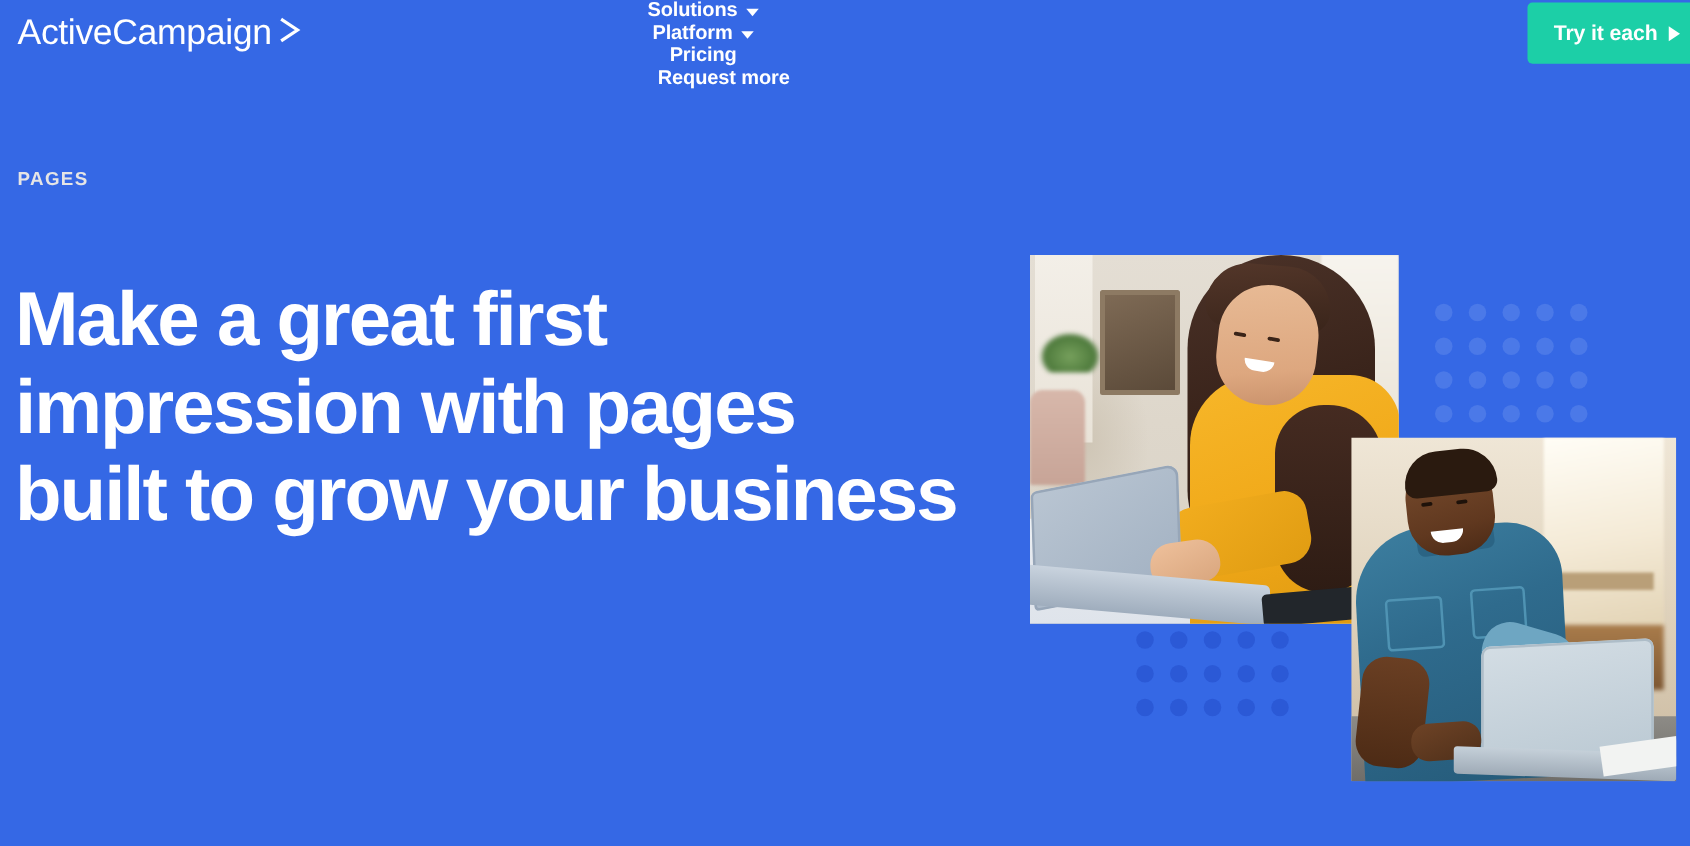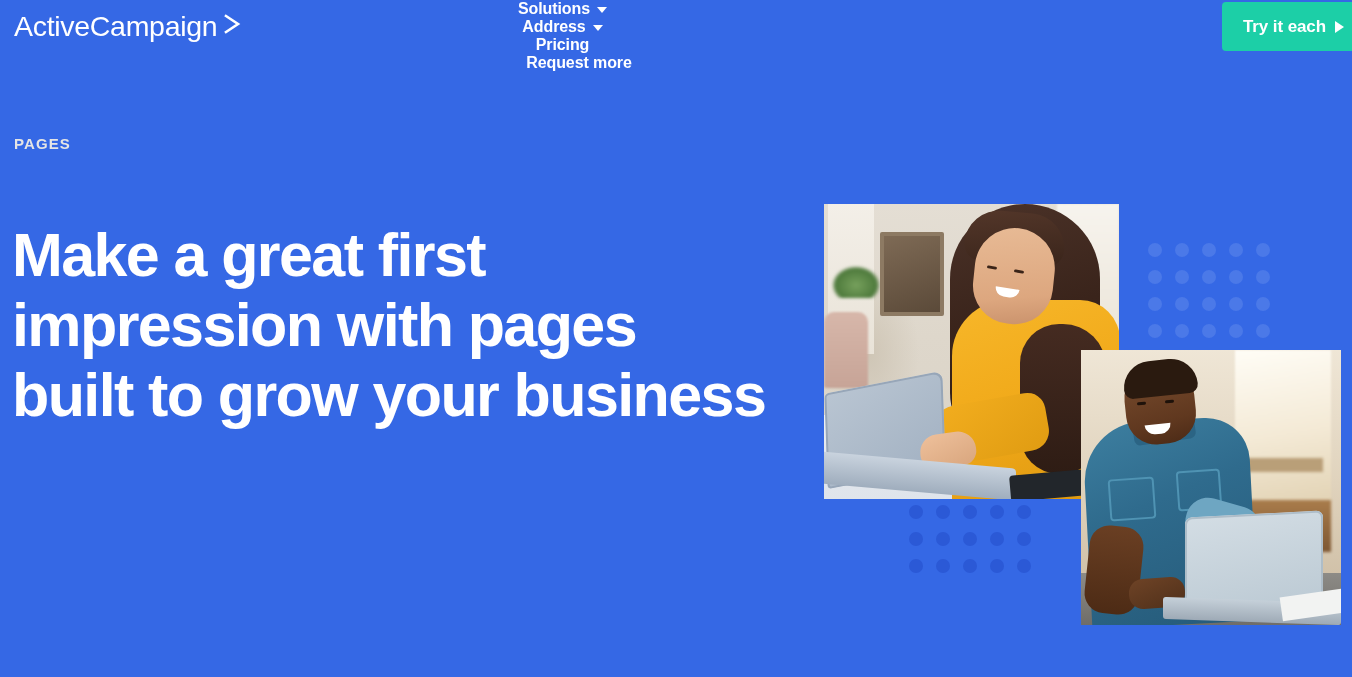--- a/index.html
+++ b/index.html
@@ -325,21 +325,21 @@
         </svg>
       </span>
     </a>
 
     <nav class="nav">
       <div class="nav-item">
         <span>Solutions</span>
         <i class="caret"></i>
       </div>
       <div class="nav-item">
-        <span>Address</span>
+        <span>Platform</span>
         <i class="caret"></i>
       </div>
       <div class="nav-item">
         <span>Pricing</span>
       </div>
       <div class="nav-item">
         <span>Request more</span>
       </div>
     </nav>
 

